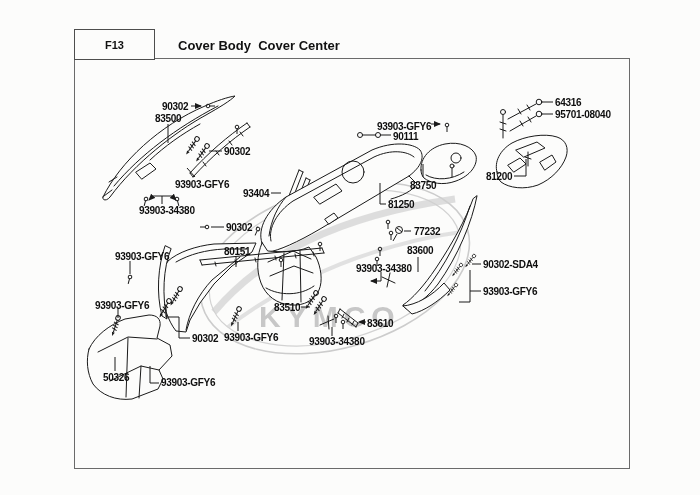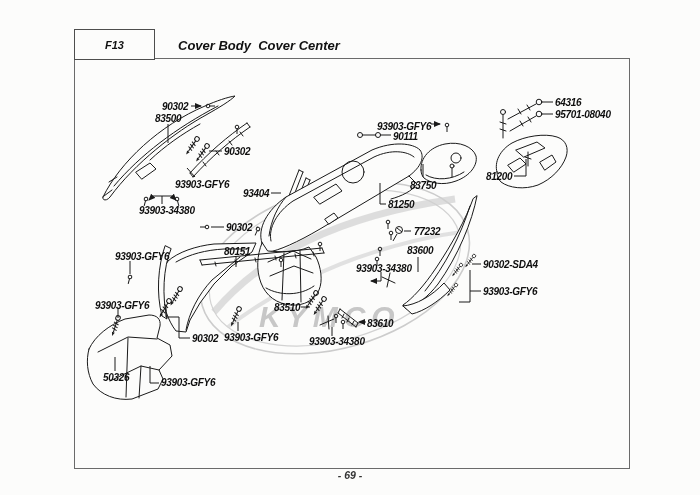--- a/index.html
+++ b/index.html
@@ -1,17 +1,17 @@
 <!DOCTYPE html>
 <html><head>
 <meta charset="utf-8">
 <style>
   html,body{margin:0;padding:0;background:#ffffff;}
   .page{position:relative;width:700px;height:495px;background:#fcfcfb;overflow:hidden;
-        font-family:"Liberation Sans", sans-serif;font-style:italic;}
+        font-family:"Liberation Sans", sans-serif;}
   .code-box{position:absolute;left:74px;top:29px;width:79px;height:29px;
         border:1px solid #4d4d4d;background:#fcfcfb;z-index:3;
         display:flex;align-items:center;justify-content:center;}
   .code-box span{font-size:11px;font-weight:bold;color:#111;}
   .page-title{position:absolute;left:178px;top:38px;font-size:13px;font-weight:bold;
         color:#111;white-space:pre;z-index:3;}
   .frame{position:absolute;left:74px;top:58px;width:554px;height:409px;
         border:1px solid #6a6a6a;background:#fcfcfb;z-index:1;}
   .diagram-svg{position:absolute;left:0;top:0;z-index:2;}
   .footer{position:absolute;left:0;top:469px;width:100%;text-align:center;
@@ -244,14 +244,13 @@
       <text class="lbl" x="192" y="342">90302</text>
       <text class="lbl" x="224" y="341">93903-GFY6</text>
       <text class="lbl" x="274" y="311">83510</text>
       <text class="lbl" x="367" y="327">83610</text>
       <text class="lbl" x="309" y="345">93903-34380</text>
       <text class="lbl" x="103" y="381">50326</text>
       <text class="lbl" x="161" y="386">93903-GFY6</text>
     </g>
   </svg>
 
-  <div class="footer">- 69 -</div>
 </div>
 
 </body></html>

